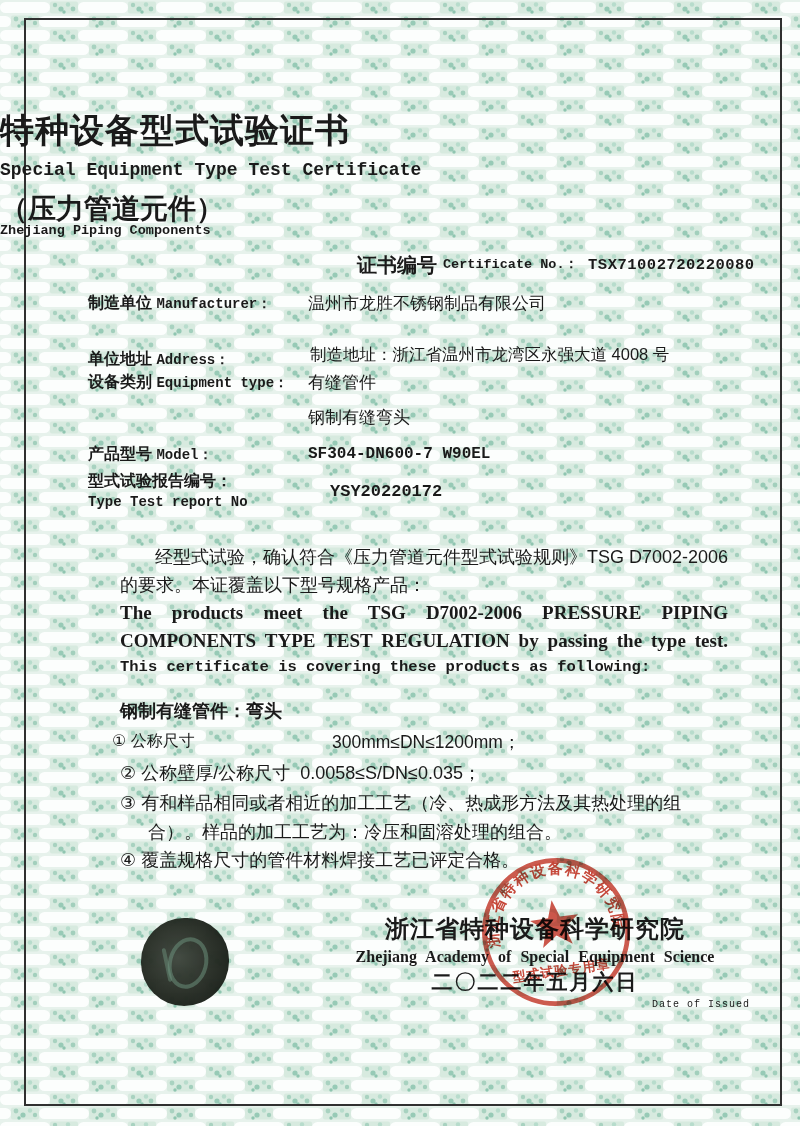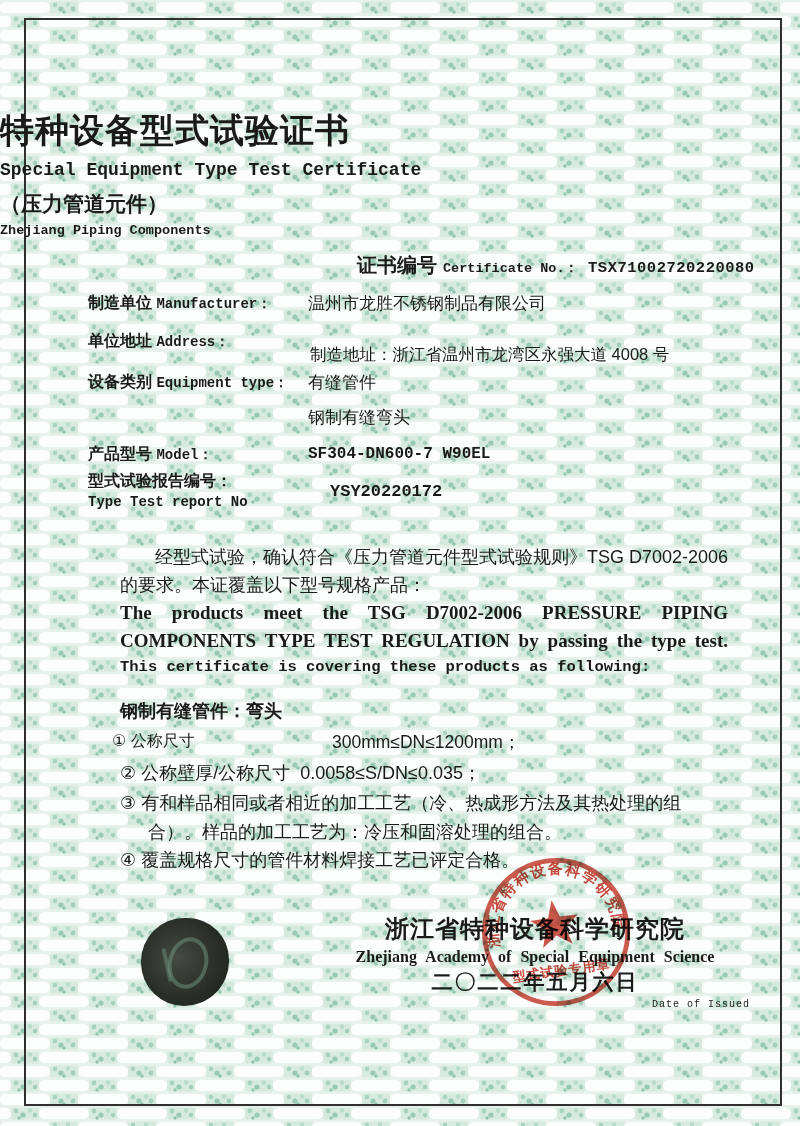--- a/index.html
+++ b/index.html
@@ -10,34 +10,34 @@
     color:#1a1a1a;
   }
   .bg{position:absolute;left:0;top:0;}
   .frame{position:absolute;left:24px;top:18px;width:754px;height:1084px;
     border:2px solid #303030;pointer-events:none;}
   .abs{position:absolute;white-space:pre;line-height:1.25;}
   .mono{font-family:"Liberation Mono","DejaVu Sans Mono",monospace;}
   .serifb{font-family:"Liberation Serif","DejaVu Serif",serif;font-weight:700;}
   .title-cn{position:absolute;left:0;top:108px;width:800px;font-size:34px;font-weight:700;letter-spacing:1px;}
   .title-en{position:absolute;left:0;top:160px;width:800px;font-size:18px;font-weight:700;}
-  .paren-cn{position:absolute;left:0;top:190px;width:783px;font-size:21px;font-weight:600;}
+  .paren-cn{position:absolute;left:0;top:190px;width:783px;font-size:28px;font-weight:600;}
   .paren-en{position:absolute;left:0;top:223px;width:800px;font-size:13.5px;font-weight:700;}
 
-  .certno{left:357px;top:253px;display:flex;align-items:flex-end;}
+  .certno{left:357px;top:253px;display:flex;align-items:center;}
   .certno .c1{font-size:20px;font-weight:700;}
   .certno .c2{font-size:13.5px;font-weight:700;margin-left:6px;}
   .certno .c3{font-size:15.5px;font-weight:700;margin-left:10px;letter-spacing:.5px;}
 
   
   .flabel{left:88px;font-size:16px;font-weight:600;}
   .flabel .en{font-family:"Liberation Mono","DejaVu Sans Mono",monospace;font-size:14px;font-weight:700;}
   .fval{left:308px;font-size:17px;}
   .r1l{top:293px;} .r1v{top:293px;}
-  .r2l{top:331px;} .r2v1{top:318px;left:310px;font-size:16.5px;} .r2v2{top:344px;left:310px;font-size:16.5px;}
+  .r2l{top:349px;} .r2v1{top:318px;left:310px;font-size:16.5px;} .r2v2{top:344px;left:310px;font-size:16.5px;}
   .r3l{top:372px;} .r3v{top:372px;}
   .r4l{top:407px;} .r4v{top:407px;}
   .r5l{top:444px;} .r5v{top:444px;font-family:"Liberation Mono","DejaVu Sans Mono",monospace;font-size:16px;font-weight:600;}
   .r6l1{top:471px;} .r6l2{top:494px;font-size:14px;font-weight:700;left:88px;}
   .r6v{top:481px;left:330px;font-family:"Liberation Mono","DejaVu Sans Mono",monospace;font-size:17px;font-weight:600;}
 
   
   .b1{left:155px;top:546px;font-size:18px;}
   .b2{left:120px;top:574px;font-size:18px;}
   .b3{left:120px;top:601px;width:608px;font-size:19px;text-align:justify;text-align-last:justify;white-space:normal;}

